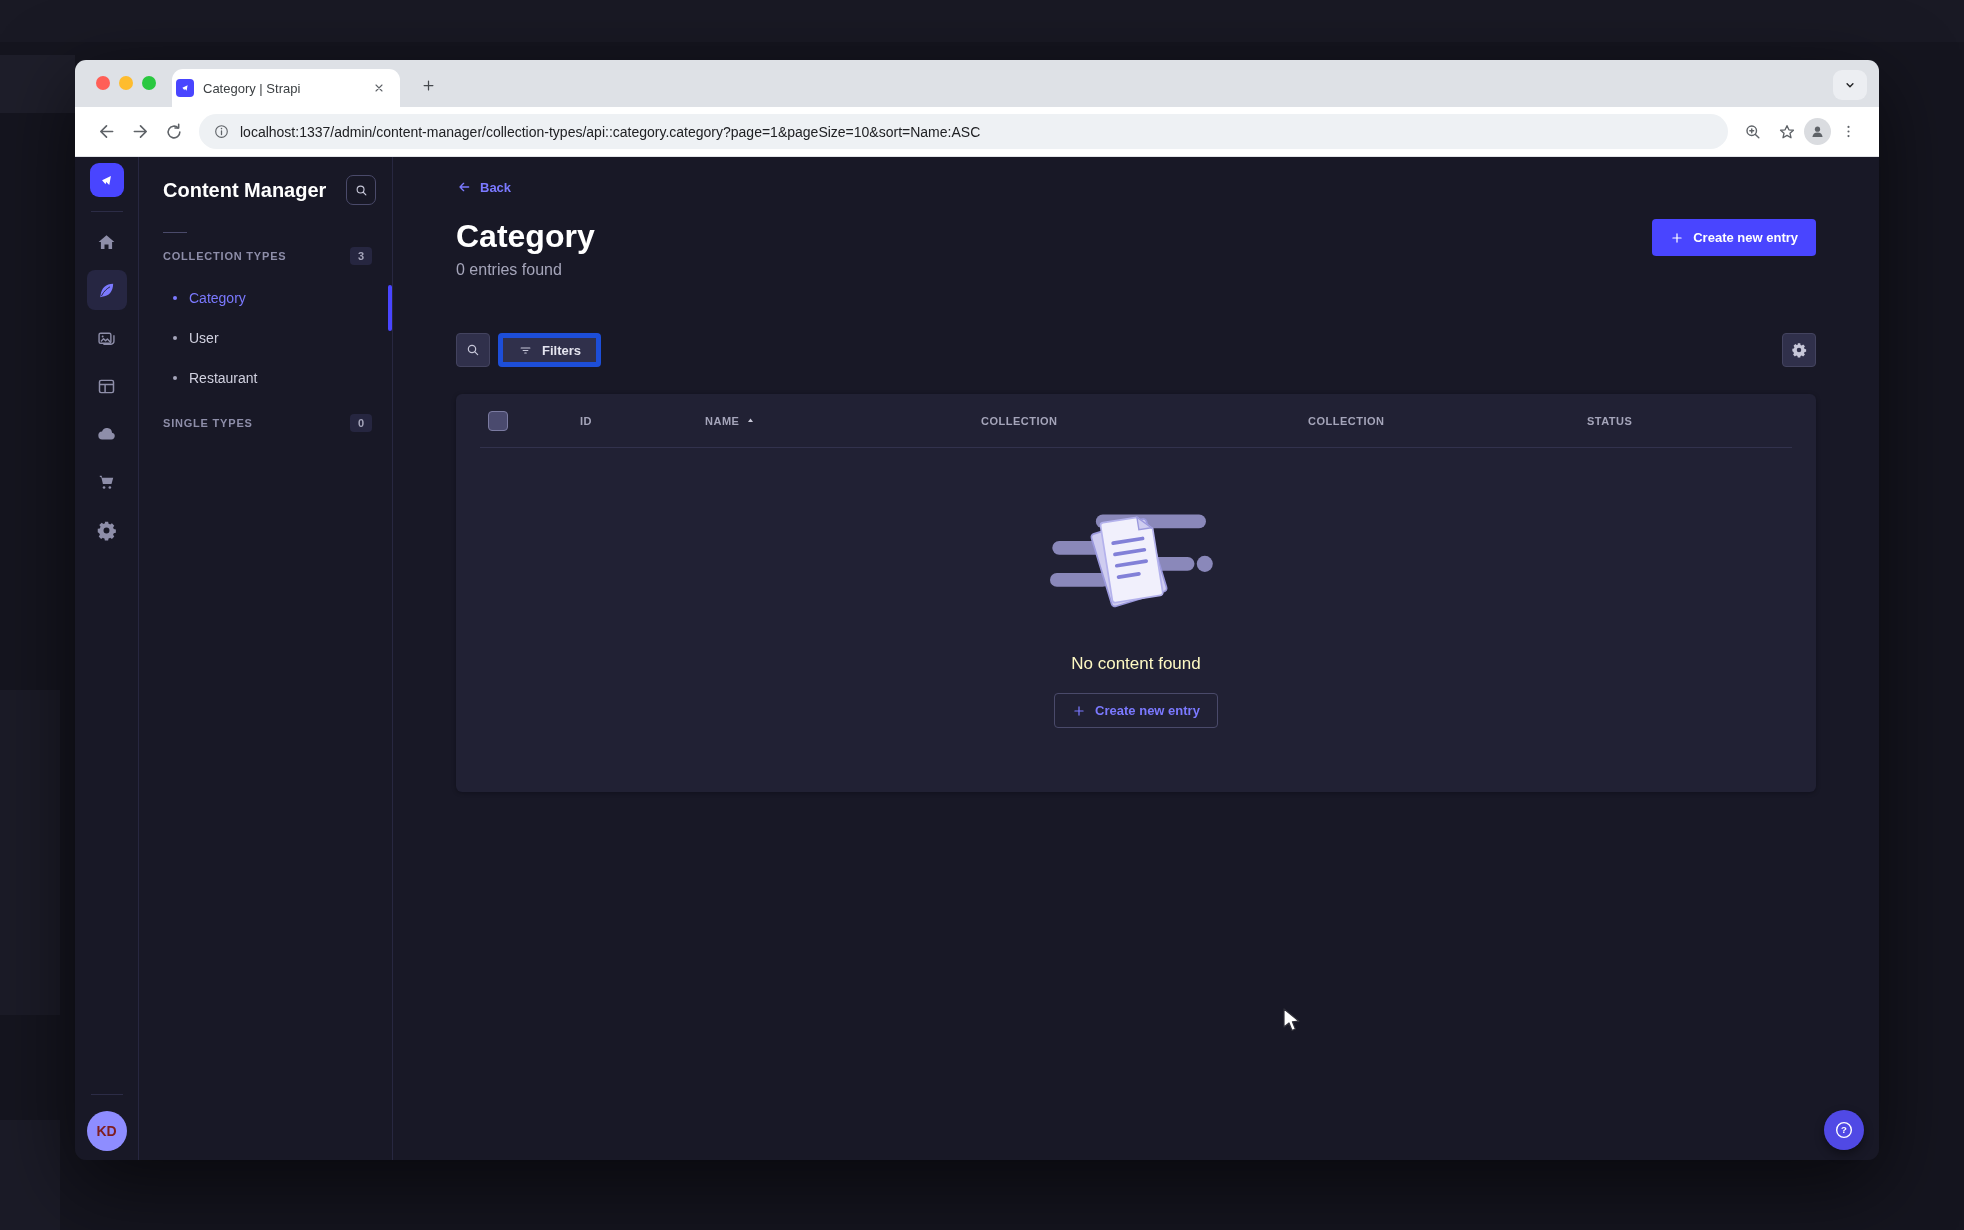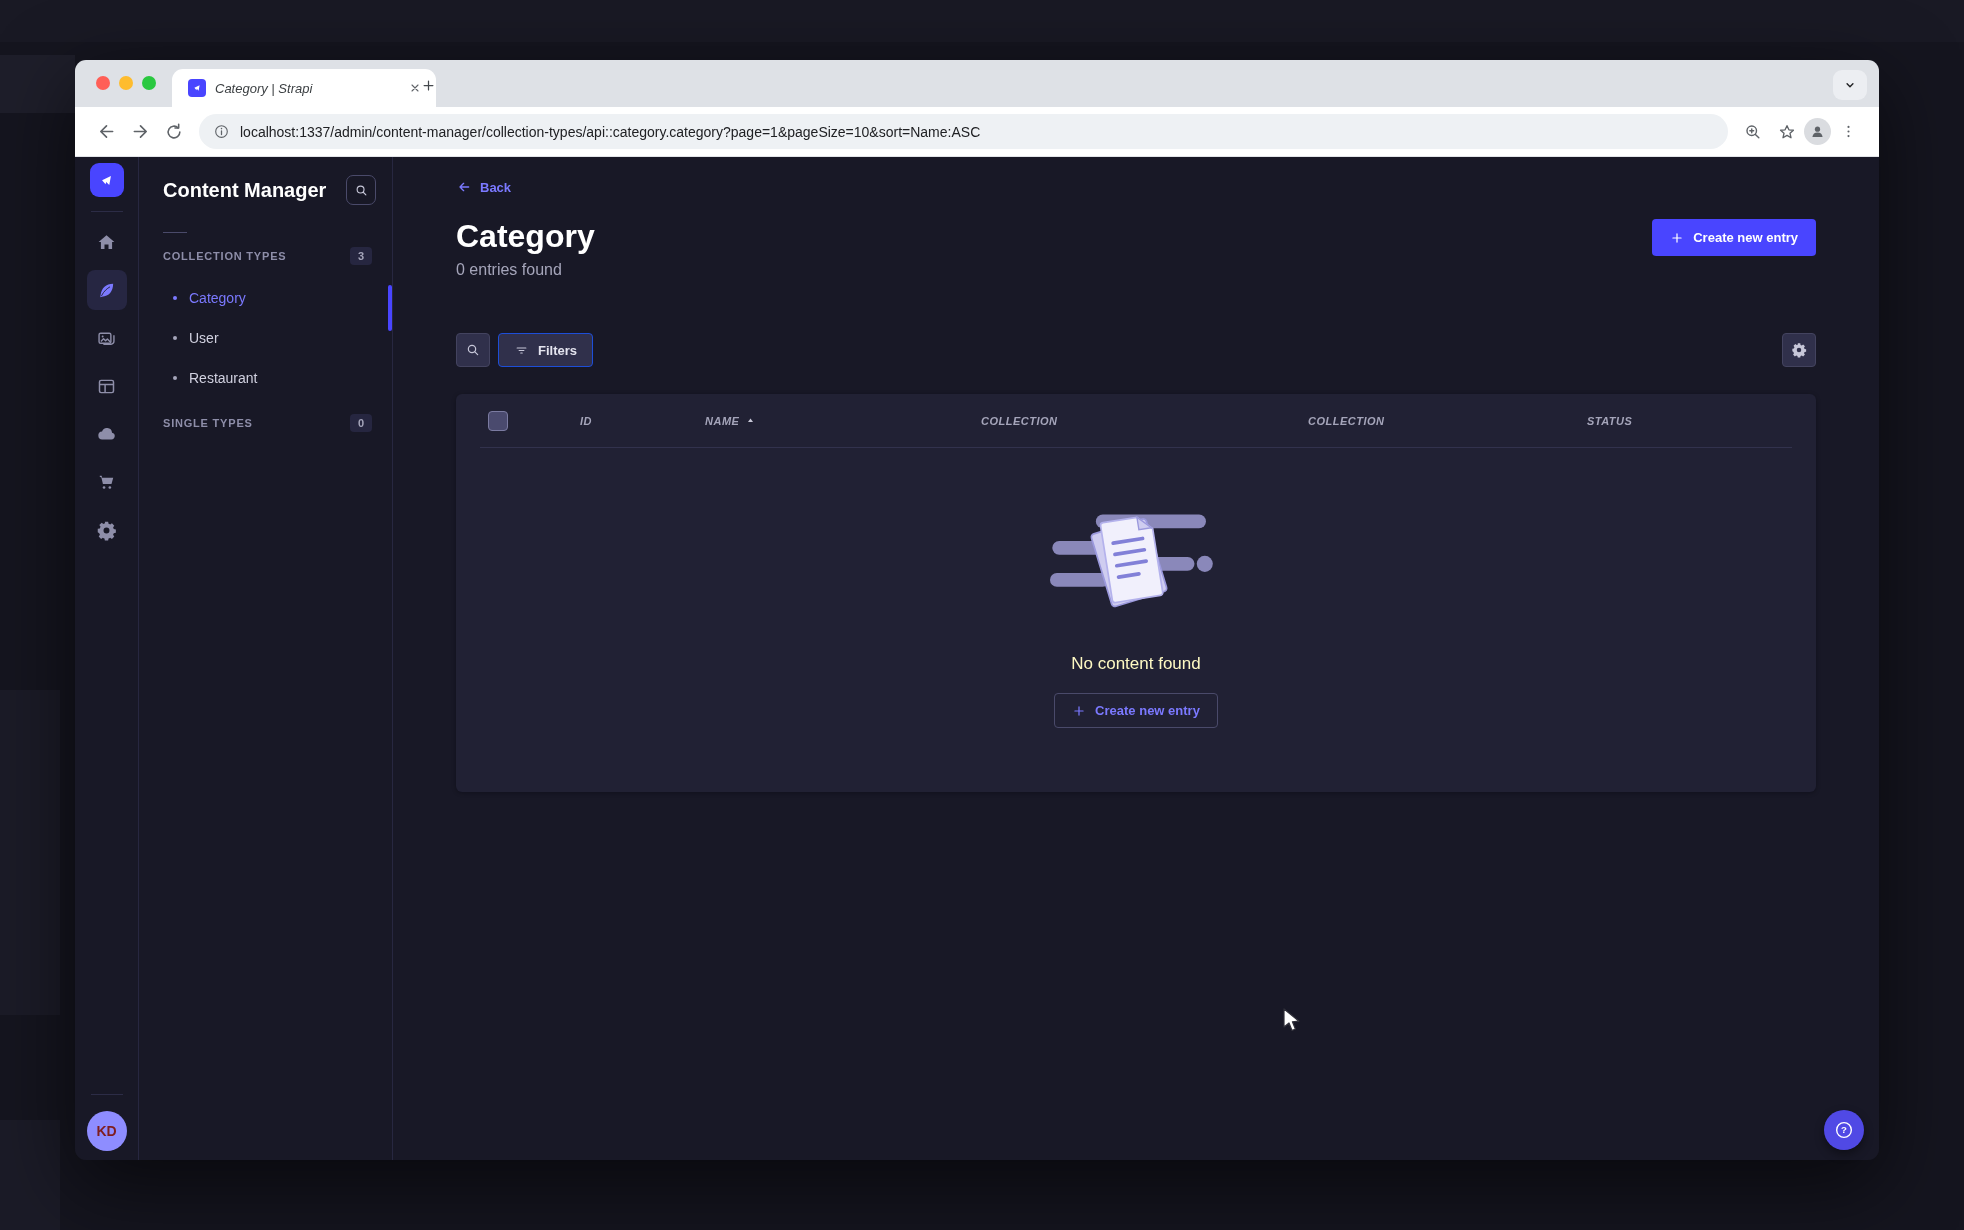--- a/index.html
+++ b/index.html
@@ -17,23 +17,23 @@
     border-radius:11px; overflow:hidden; display:flex; flex-direction:column;
     box-shadow:0 25px 80px rgba(0,0,0,.6);
   }
 
   
   .tabstrip { height:47px; background:#dee1e6; position:relative; flex-shrink:0; }
   .traffic { position:absolute; left:21px; top:16px; display:flex; gap:9px; }
   .light { width:14px; height:14px; border-radius:50%; }
   .light.red{ background:#ff5f57; } .light.yellow{ background:#febc2e; } .light.green{ background:#2ac840; }
   .tab {
-    position:absolute; left:97px; bottom:0; width:264px; height:38px;
+    position:absolute; left:97px; bottom:0; width:228px; height:38px;
     background:#ffffff; border-radius:11px 11px 0 0;
-    display:flex; align-items:center; padding:0 12px 0 16px;font-style:italic;
+    display:flex; align-items:center; padding:0 12px 0 4px;
   }
   .favicon { width:18px; height:18px; border-radius:4px; background:#4945ff; margin-right:9px;
     display:flex; align-items:center; justify-content:center; flex-shrink:0; }
   .tab-title { font-size:13px; color:#3c4043; flex:1; white-space:nowrap; overflow:hidden; }
   .tab-close { color:#5f6368; width:18px; height:18px; display:flex; align-items:center; justify-content:center; }
   .newtab { position:absolute; left:340px; bottom:9px; width:26px; height:26px; border-radius:50%;
     display:flex; align-items:center; justify-content:center; color:#45484d; }
   .tabsearch { position:absolute; right:12px; top:10px; width:34px; height:30px; border-radius:9px;
     background:#eceef2; display:flex; align-items:center; justify-content:center; }
 
@@ -91,28 +91,28 @@
     font-size:13px; font-weight:bold; }
   .head-row { display:flex; justify-content:space-between; align-items:flex-start; margin-top:18px; }
   .page-title { font-size:32px; font-weight:bold; color:#ffffff; line-height:38px; }
   .page-subtitle { font-size:16px; color:#a5a5ba; margin-top:5px; line-height:19px; }
   .btn-primary { display:inline-flex; align-items:center; gap:9px; background:#4945ff; color:#ffffff;
     font-size:13px; font-weight:bold; border:none; border-radius:4px; padding:0 18px; height:37px; margin-top:2px; }
   .filter-row { display:flex; align-items:center; gap:8px; margin-top:54px; }
   .sq-btn { width:34px; height:34px; border-radius:4px; border:1px solid #43435f; background:#30304b;
     display:flex; align-items:center; justify-content:center; color:#c7c7d9; }
   .btn-filters { display:inline-flex; align-items:center; gap:9px; height:34px; padding:0 15px;
-    border-radius:4px; border:1px solid #1d4ed8; background:#30304b; color:#e4e4ef; font-size:13px; font-weight:bold; }
+    border-radius:4px; border:5px solid #1d4ed8; background:#30304b; color:#e4e4ef; font-size:13px; font-weight:bold; }
   .gear-btn { margin-left:auto; }
 
   
   .card { margin-top:27px; background:#212134; border-radius:6px; height:398px;
     box-shadow:0 1px 4px rgba(4,4,12,.35); display:flex; flex-direction:column; }
   .thead { height:53px; display:grid; grid-template-columns:92px 125px 276px 327px 279px 1fr;
-    align-items:center; padding-left:32px; flex-shrink:0;font-style:italic; }
+    align-items:center; padding-left:32px; flex-shrink:0; }
   .checkbox { width:20px; height:20px; border-radius:4px; background:#4a4a6e; border:1px solid #7b7ba1; }
   .th { font-size:11px; font-weight:bold; letter-spacing:.5px; color:#a5a5ba;
     display:flex; align-items:center; gap:6px; }
   .thead-divider { height:1px; background:#32324d; margin:0 24px; flex-shrink:0; }
   .empty-body { flex:1; display:flex; flex-direction:column; align-items:center; padding-top:58px; }
   .empty-msg { font-size:17px; color:#fef9c3; margin-top:30px; line-height:19px; }
   .btn-ghost { display:inline-flex; align-items:center; gap:9px; margin-top:20px; height:35px;
     padding:0 17px; border-radius:4px; border:1px solid #4a4a6a; background:transparent;
     color:#7b79ff; font-size:13px; font-weight:bold; }
 

